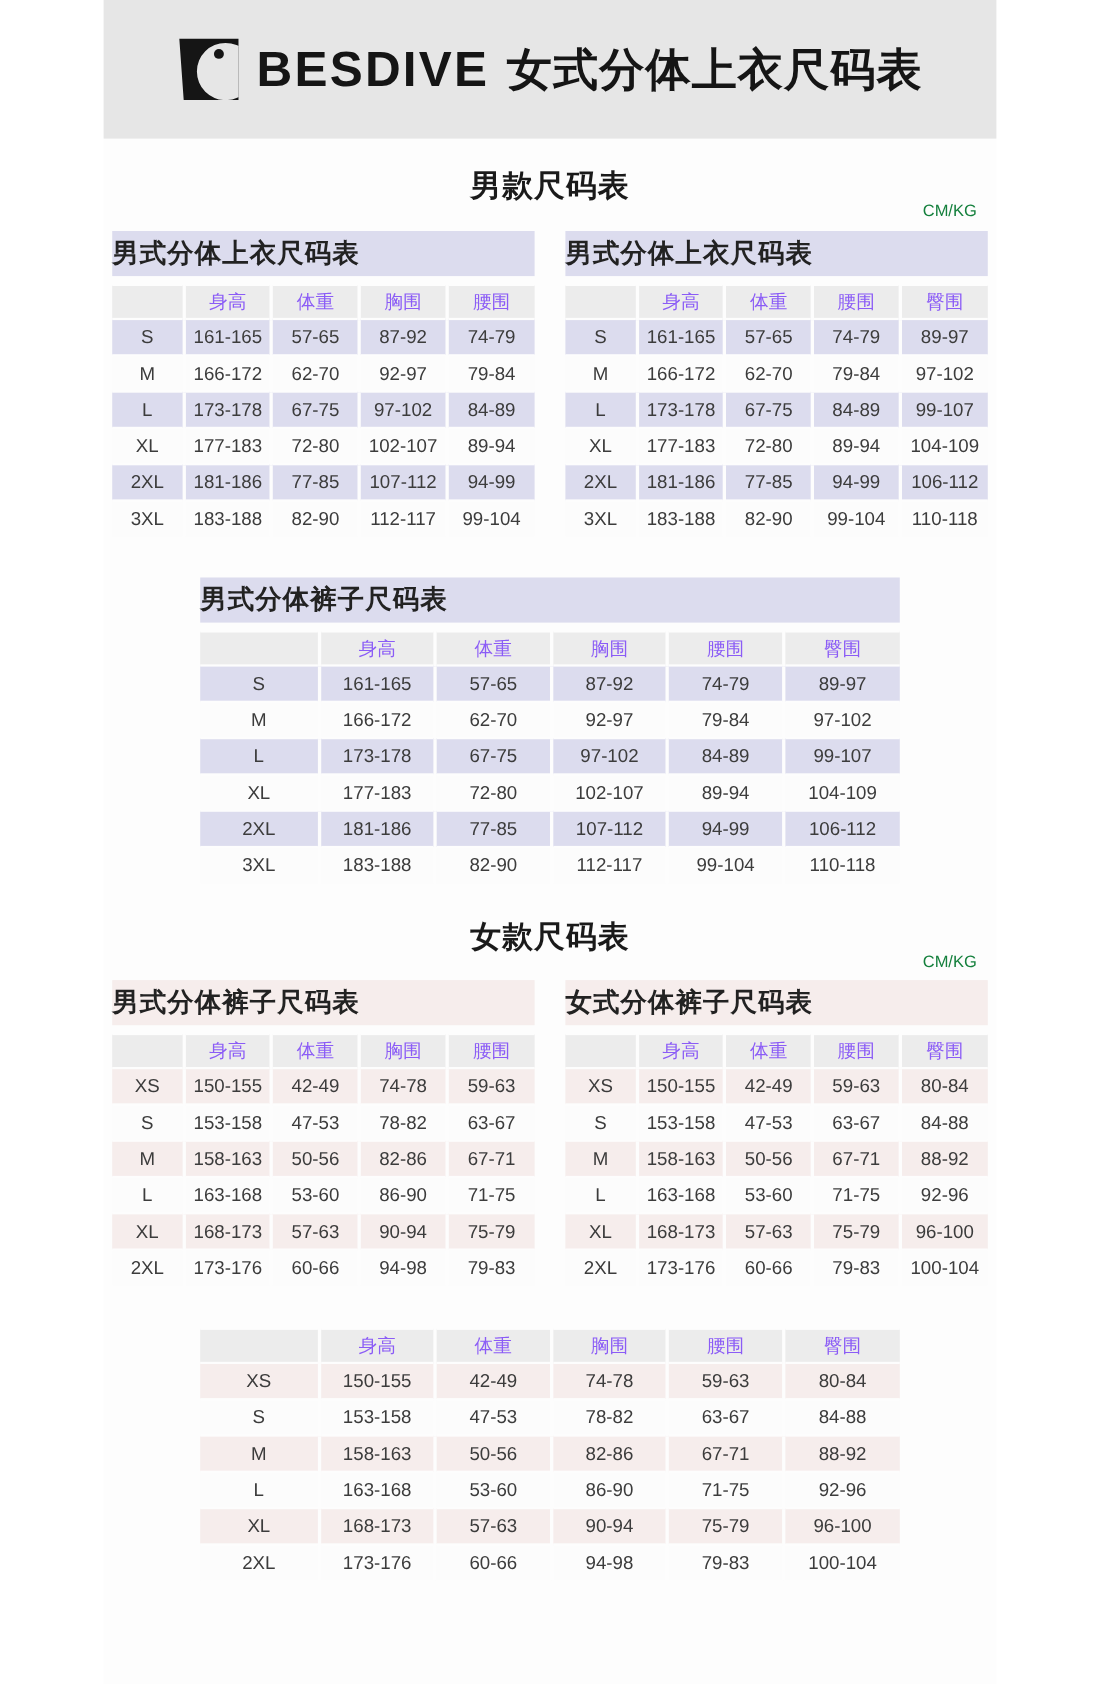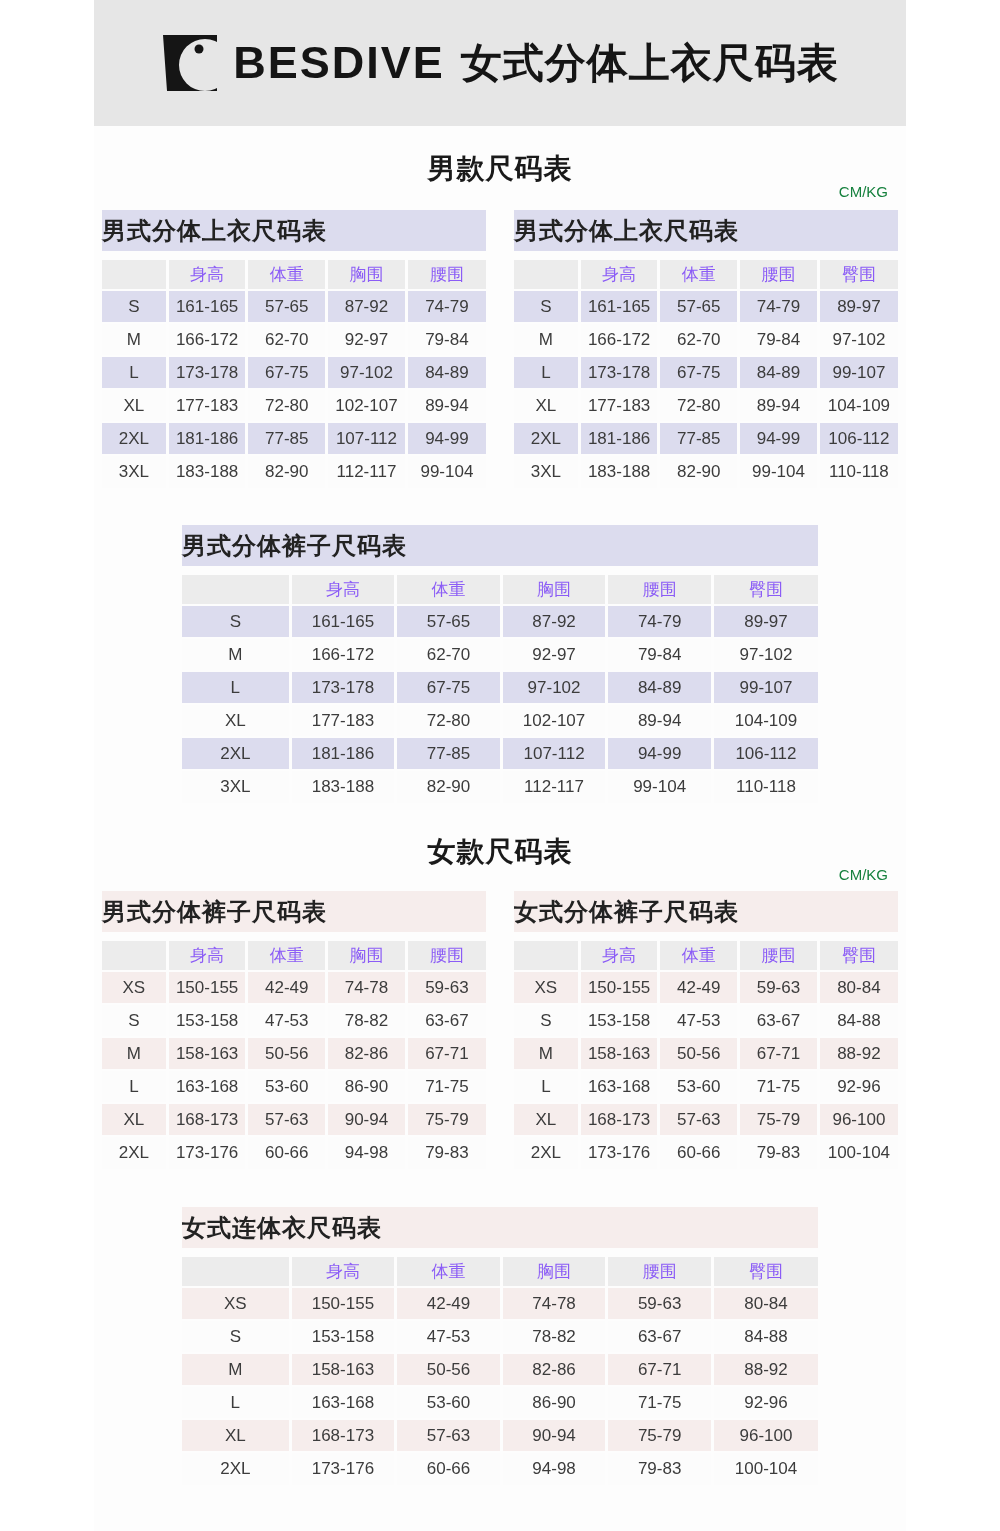--- a/index.html
+++ b/index.html
@@ -410,21 +410,20 @@
                 <td>60-66</td>
                 <td>79-83</td>
                 <td>100-104</td>
               </tr>
             </tbody>
           </table>
       </div>
     </div>
 
     <div class="table-block onepiece-block women-onepiece">
-      <div class="table-title">女式连体衣尺码表</div>
       <table class="size-table">
           <thead>
             <tr>
               <th></th>
               <th>身高</th>
               <th>体重</th>
               <th>胸围</th>
               <th>腰围</th>
               <th>臀围</th>
             </tr>

